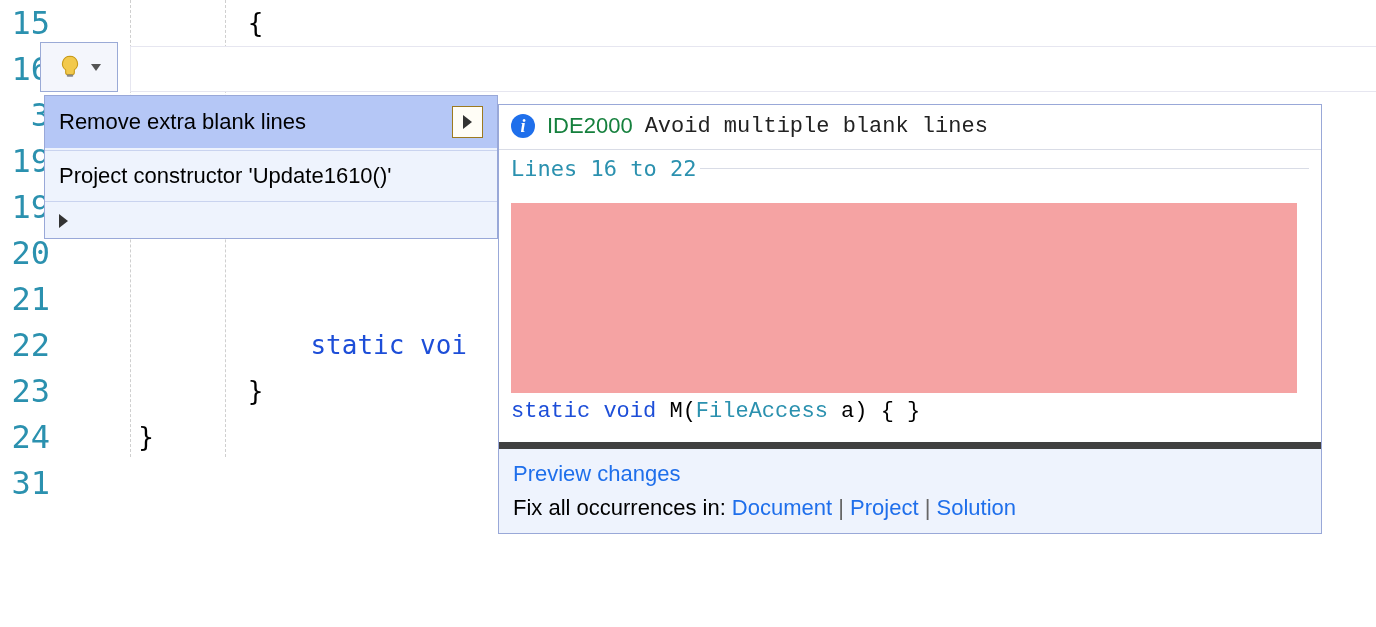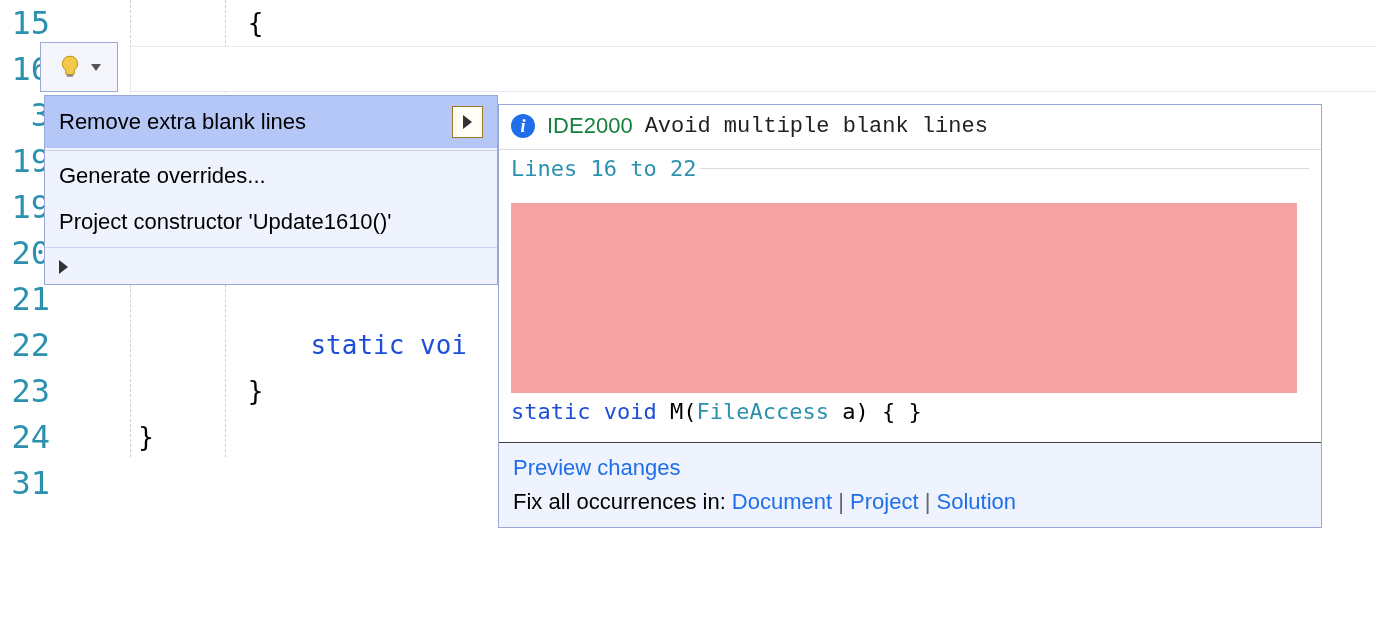--- a/index.html
+++ b/index.html
@@ -161,24 +161,24 @@
   }
   .diff-area {
     padding: 8px 12px 18px 12px;
     font-family: Consolas, monospace;
   }
   .diff-removed {
     background: #f5a3a3;
     height: 190px;
     margin: 10px 12px 6px 0;
   }
-  .diff-code { white-space: pre; }
+  .diff-code { white-space: pre; font-family: Liberation Mono, monospace; }
   .pv-footer {
     background: #eef3fd;
-    border-top: 1px solid #404040;
+    border-top: 7px solid #404040;
     padding: 12px 14px;
     font-size: 22px;
   }
   .link { color: #1f6feb; cursor: pointer; }
   .pv-footer .row2 { margin-top: 8px; }
   .sep { color: #666; }
 </style>
 </head>
 <body>
 
@@ -225,23 +225,20 @@
 
 <div class="quickactions">
   <div class="qa-item selected">
     <span>Remove extra blank lines</span>
     <span class="subarrow">
         <span class="subarrow-inner"></span>
       </span>
   </div>
   <div class="qa-sep"></div>
   <div class="qa-item">
-    <span>Generate overrides...</span>
-  </div>
-  <div class="qa-item">
     <span>Project constructor 'Update1610()'</span>
   </div>
   <div class="qa-sep"></div>
   <div class="qa-item">
     <span class="subarrow"></span>
   </div>
 </div>
 
 <div class="preview">
   <div class="pv-header">

